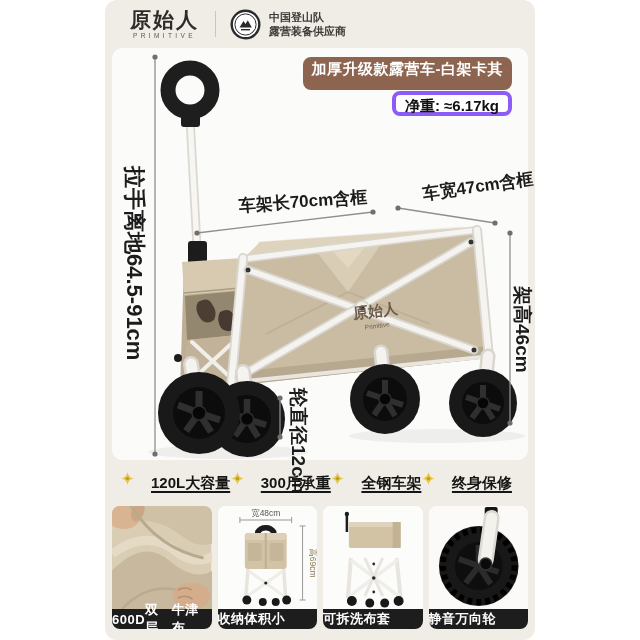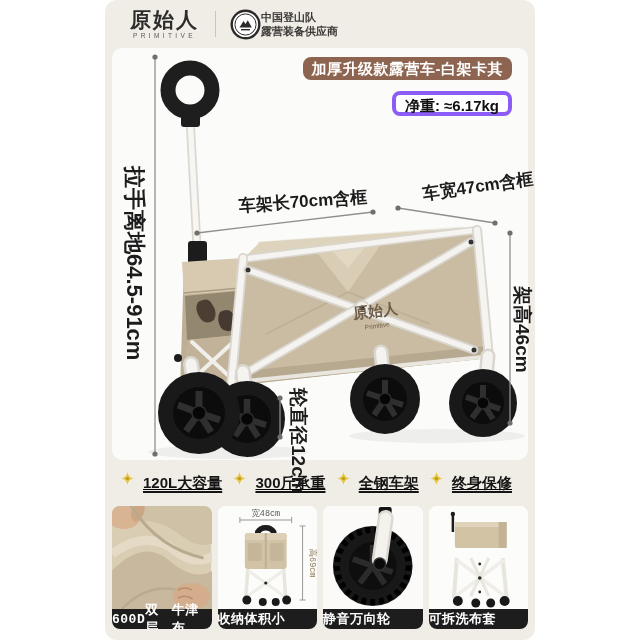--- a/index.html
+++ b/index.html
@@ -7,44 +7,44 @@
   .page { position:relative; width:640px; height:640px; background:#ffffff; }
   .card { position:absolute; left:105px; top:0; width:430px; height:640px; background:#f0ede6; border-radius:12px; }
 
   
   .topbar { position:absolute; left:0; top:0; width:430px; height:48px; display:flex; align-items:center; padding-left:25px; }
   .brand { display:flex; flex-direction:column; align-items:center; }
   .brand-name { font-size:21px; font-weight:bold; color:#2e2c2a; letter-spacing:2px; line-height:22px; }
   .brand-sub { font-size:6.5px; color:#5a5856; letter-spacing:3.4px; margin-top:1px; }
   .topbar-divider { width:1px; height:26px; background:#c9c6bf; margin:0 14px 0 16px; }
   .badge { width:31px; height:31px; flex:0 0 auto; }
-  .badge-text { font-size:11px; font-weight:600; color:#3c3a38; line-height:14px; }
+  .badge-text { margin-left:8px; font-size:11px; font-weight:600; color:#3c3a38; line-height:14px; }
 
   
   .hero { position:absolute; left:7px; top:48px; width:416px; height:412px; background:#fbfbf9; border-radius:10px; }
-  .title-banner { position:absolute; right:16px; top:9px; height:23px; line-height:23px; padding:0 9px; background:#8d6450; color:#ffffff; font-size:15px; font-weight:bold; border-radius:8px; letter-spacing:0.5px; }
+  .title-banner { position:absolute; right:16px; top:9px; height:33px; line-height:23px; padding:0 9px; background:#8d6450; color:#ffffff; font-size:15px; font-weight:bold; border-radius:8px; letter-spacing:0.5px; }
   .weight-box { position:absolute; right:16px; top:43px; height:25px; line-height:21px; padding:0 9px; background:#ffffff; border:4px solid #8b5cf6; border-radius:8px; color:#111111; font-size:15px; font-weight:bold; }
   .wagon { position:absolute; left:0; top:0; width:416px; height:412px; }
   .dim { position:absolute; color:#1c1c1c; font-weight:600; white-space:nowrap; }
   .dim-rot { transform-origin:0 0; transform:rotate(90deg); }
   .dim-handle { left:35px; top:118px; font-size:22px; line-height:26px; }
   .dim-height { left:421px; top:238px; font-size:19px; line-height:21px; }
   .dim-wheel  { left:196px; top:340px; font-size:19px; line-height:20px; }
   .dim-length { left:104px; top:142px; width:174px; text-align:center; font-size:17px; transform:rotate(-4deg); }
   .dim-width  { left:284px; top:127px; width:164px; text-align:center; font-size:17px; transform:rotate(-8deg); }
 
   
   .features { position:absolute; left:7px; top:460px; width:416px; height:46px; display:flex; align-items:center; justify-content:space-between; padding:0 16px 0 9px; }
-  .feature { display:flex; align-items:flex-start; gap:9px;text-decoration:underline; }
+  .feature { display:flex; align-items:flex-start; gap:17px; }
   .feature svg { margin-top:-2px; }
   .feature-label { font-size:15px; font-weight:bold; color:#151515; text-decoration:underline; text-decoration-thickness:1.5px; text-underline-offset:3px; }
 
   
   .gallery { position:absolute; left:7px; top:506px; width:416px; display:grid; grid-template-columns:repeat(4,1fr); gap:6px; }
-  .gcard { background:#ffffff; border-radius:8px; overflow:hidden; display:flex; flex-direction:column;font-family:Liberation Mono, monospace; }
+  .gcard { background:#ffffff; border-radius:8px; overflow:hidden; display:flex; flex-direction:column; }
   .gcard svg.photo { display:block; width:100%; height:103px; }
   .gcaption { height:20px; background:#1d1d1d; color:#ffffff; font-size:13px; font-weight:bold; display:flex; align-items:center; justify-content:space-between; letter-spacing:0.5px; }
   .gcaption .hl { color:#ffffff; }
 </style>
 </head>
 <body>
 
 <div class="page">
   <div class="card">
 
@@ -292,41 +292,20 @@
           <circle cx="29" cy="94" r="4.5" fill="#1a1a1a"></circle>
             <circle cx="45" cy="96" r="4" fill="#1a1a1a"></circle>
             <circle cx="58" cy="96" r="4" fill="#1a1a1a"></circle>
             <circle cx="69" cy="94" r="4.5" fill="#1a1a1a"></circle>
         </svg>
         <figcaption class="gcaption">收纳体积小</figcaption>
       </figure>
 
       <figure class="gcard">
         <svg class="photo" viewBox="0 0 100 103" preserveAspectRatio="none">
-          <rect x="0" y="0" width="100" height="103" fill="#fbfaf8"></rect>
-          <circle cx="50" cy="60" r="40" fill="#181818"></circle>
-          <circle cx="50" cy="60" r="36" fill="none" stroke="#000000" stroke-width="6" stroke-dasharray="5 4"></circle>
-          <circle cx="50" cy="60" r="24" fill="#0e0e0e"></circle>
-          <g stroke="#2b2b2b" stroke-width="6">
-              <line x1="50" y1="60" x2="50" y2="39"></line>
-              <line x1="50" y1="60" x2="70" y2="66"></line>
-              <line x1="50" y1="60" x2="62" y2="78"></line>
-              <line x1="50" y1="60" x2="37" y2="77"></line>
-              <line x1="50" y1="60" x2="30" y2="53"></line>
-            </g>
-          <rect x="56" y="1" width="13" height="11" rx="2" fill="#151515"></rect>
-          <line x1="63" y1="12" x2="57" y2="54" stroke="#dcd9d2" stroke-width="16" stroke-linecap="round"></line>
-          <line x1="63" y1="12" x2="57" y2="54" stroke="#f4f2ed" stroke-width="11" stroke-linecap="round"></line>
-          <circle cx="57" cy="58" r="6" fill="#0a0a0a" stroke="#333333" stroke-width="1.5"></circle>
-        </svg>
-        <figcaption class="gcaption">静音万向轮</figcaption>
-      </figure>
-
-      <figure class="gcard">
-        <svg class="photo" viewBox="0 0 100 103" preserveAspectRatio="none">
           <rect x="0" y="0" width="100" height="103" fill="#fcfcfb"></rect>
           <circle cx="24" cy="8" r="2.2" fill="#1c1c1c"></circle>
           <line x1="24" y1="9" x2="24" y2="26" stroke="#1c1c1c" stroke-width="2.5"></line>
           <rect x="26" y="16" width="52" height="26" rx="2" fill="#d2c3a4"></rect>
           <rect x="26" y="16" width="52" height="5" fill="#dfd3bb"></rect>
           <rect x="70" y="16" width="8" height="26" fill="#c3b394"></rect>
           <line x1="28" y1="52" x2="25" y2="92" stroke="#e8e5de" stroke-width="4"></line>
           <line x1="74" y1="52" x2="78" y2="92" stroke="#e8e5de" stroke-width="4"></line>
           <line x1="28" y1="54" x2="76" y2="90" stroke="#f0eee8" stroke-width="3.5"></line>
           <line x1="75" y1="54" x2="27" y2="90" stroke="#f0eee8" stroke-width="3.5"></line>
@@ -336,15 +315,36 @@
             <circle cx="51" cy="58" r="1.4" fill="#2a2a2a"></circle>
             <circle cx="51" cy="86" r="1.4" fill="#2a2a2a"></circle>
           <circle cx="29" cy="95" r="5" fill="#191919"></circle>
             <circle cx="47" cy="97" r="4.5" fill="#191919"></circle>
             <circle cx="62" cy="97" r="4.5" fill="#191919"></circle>
             <circle cx="76" cy="95" r="5" fill="#191919"></circle>
         </svg>
         <figcaption class="gcaption">可拆洗布套</figcaption>
       </figure>
 
+      <figure class="gcard">
+        <svg class="photo" viewBox="0 0 100 103" preserveAspectRatio="none">
+          <rect x="0" y="0" width="100" height="103" fill="#fbfaf8"></rect>
+          <circle cx="50" cy="60" r="40" fill="#181818"></circle>
+          <circle cx="50" cy="60" r="36" fill="none" stroke="#000000" stroke-width="6" stroke-dasharray="5 4"></circle>
+          <circle cx="50" cy="60" r="24" fill="#0e0e0e"></circle>
+          <g stroke="#2b2b2b" stroke-width="6">
+              <line x1="50" y1="60" x2="50" y2="39"></line>
+              <line x1="50" y1="60" x2="70" y2="66"></line>
+              <line x1="50" y1="60" x2="62" y2="78"></line>
+              <line x1="50" y1="60" x2="37" y2="77"></line>
+              <line x1="50" y1="60" x2="30" y2="53"></line>
+            </g>
+          <rect x="56" y="1" width="13" height="11" rx="2" fill="#151515"></rect>
+          <line x1="63" y1="12" x2="57" y2="54" stroke="#dcd9d2" stroke-width="16" stroke-linecap="round"></line>
+          <line x1="63" y1="12" x2="57" y2="54" stroke="#f4f2ed" stroke-width="11" stroke-linecap="round"></line>
+          <circle cx="57" cy="58" r="6" fill="#0a0a0a" stroke="#333333" stroke-width="1.5"></circle>
+        </svg>
+        <figcaption class="gcaption">静音万向轮</figcaption>
+      </figure>
+
     </section>
   </div>
 </div>
 
 </body></html>

